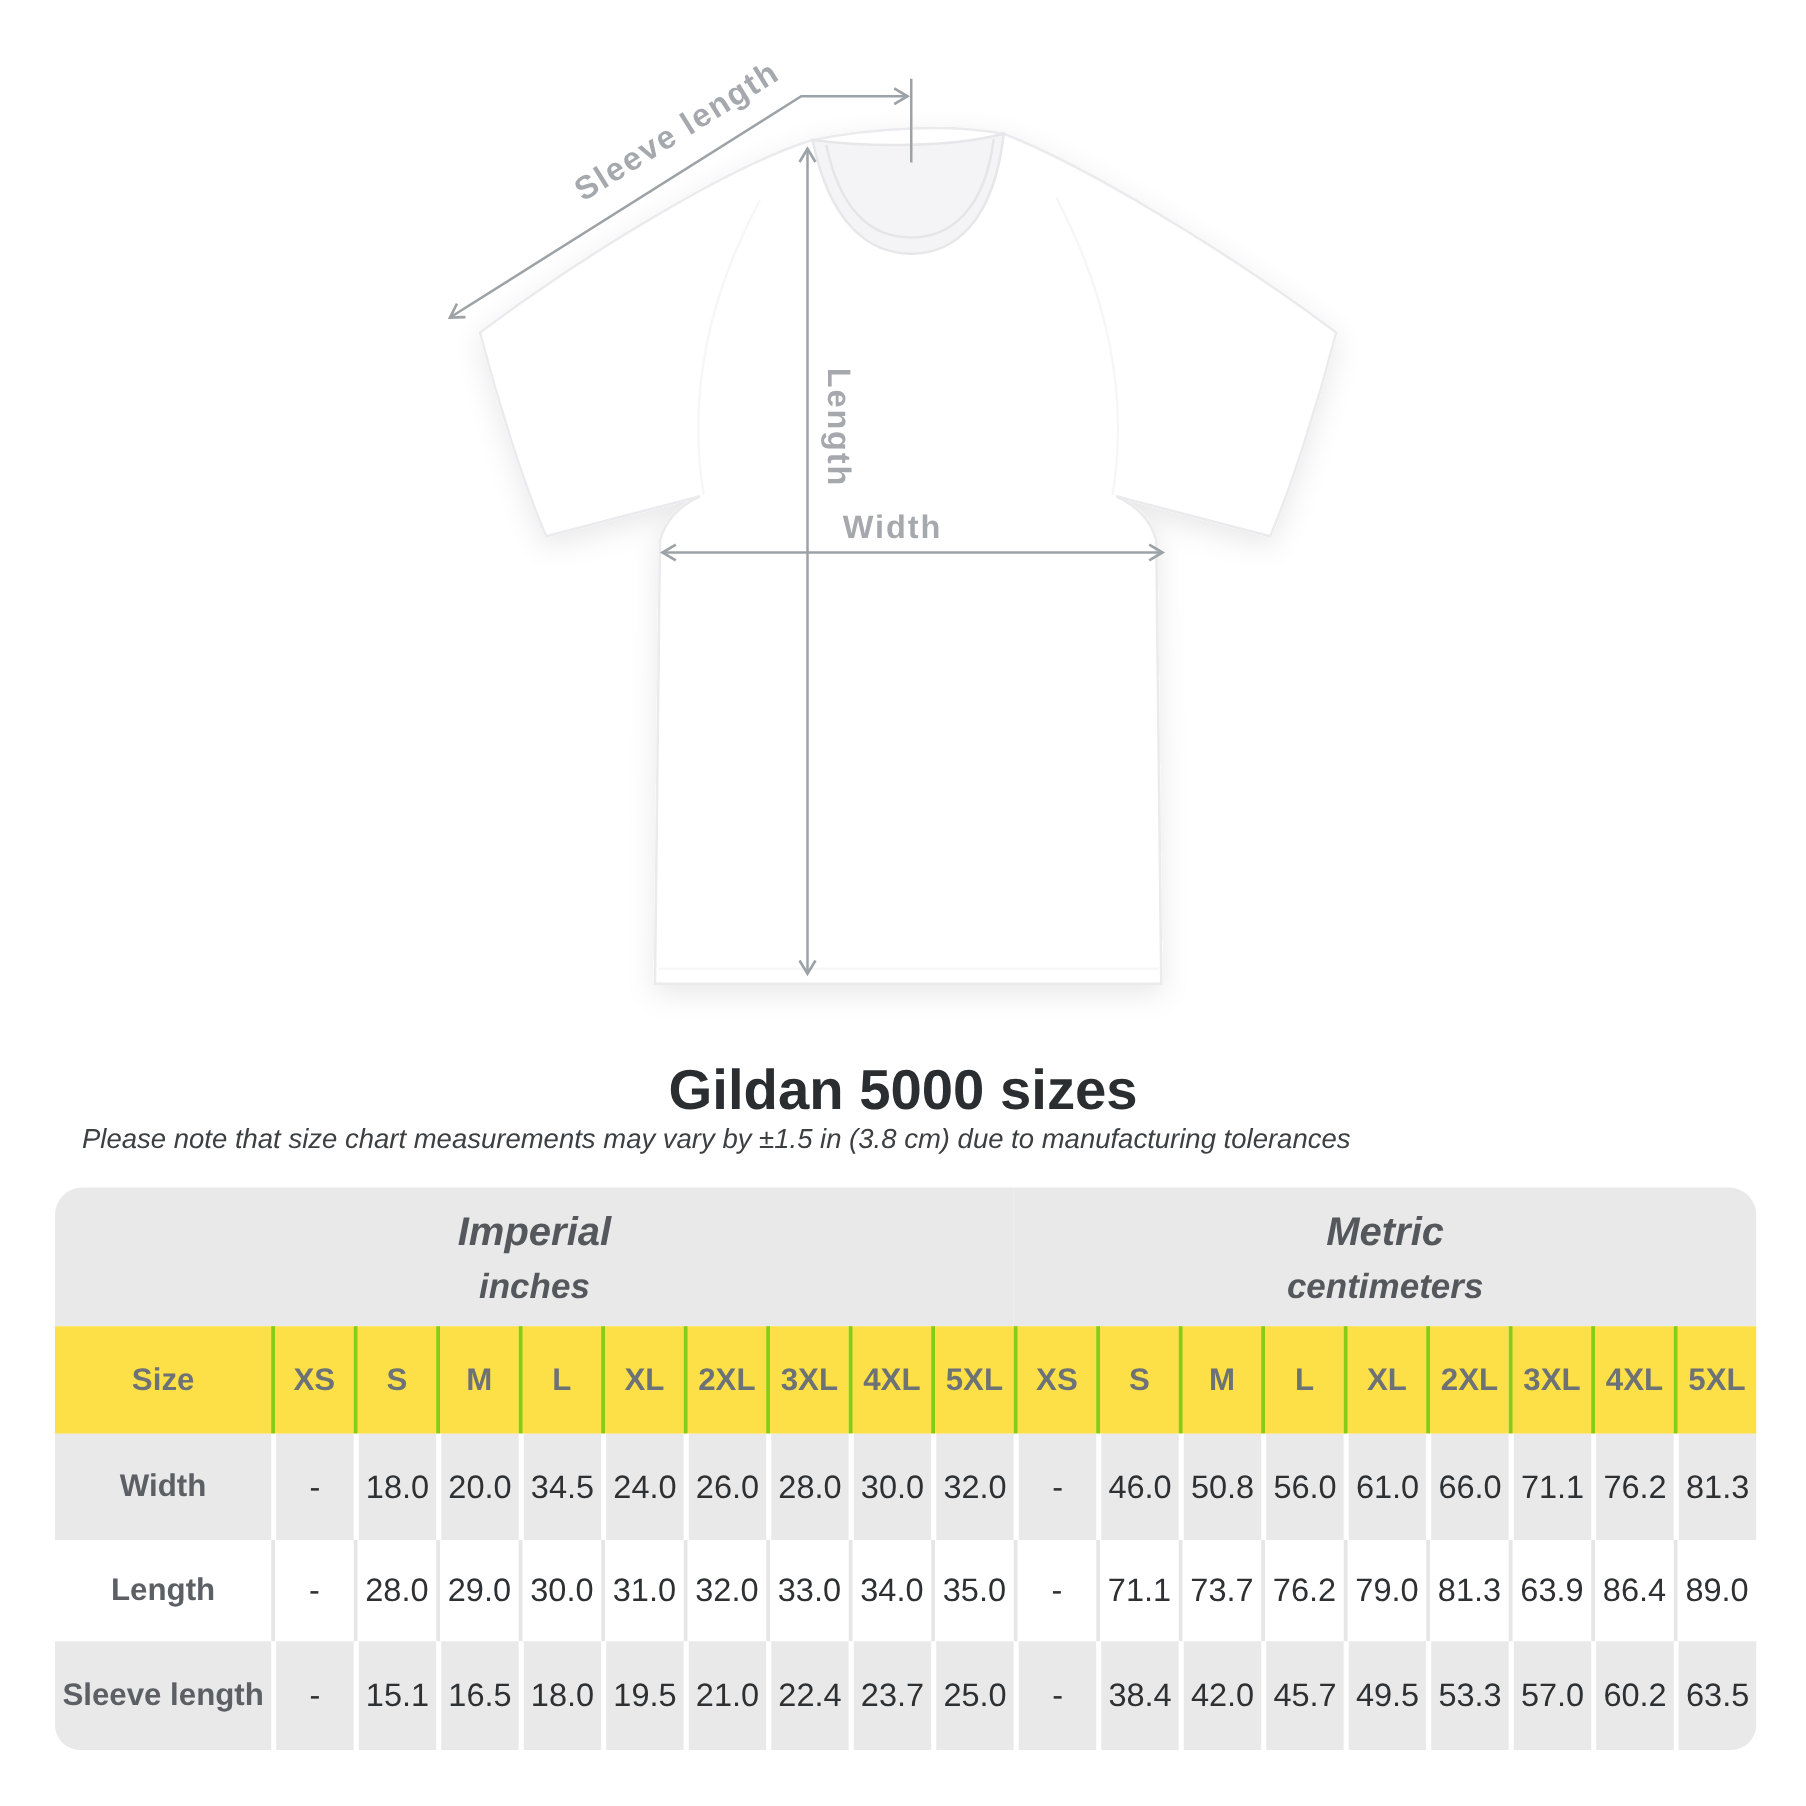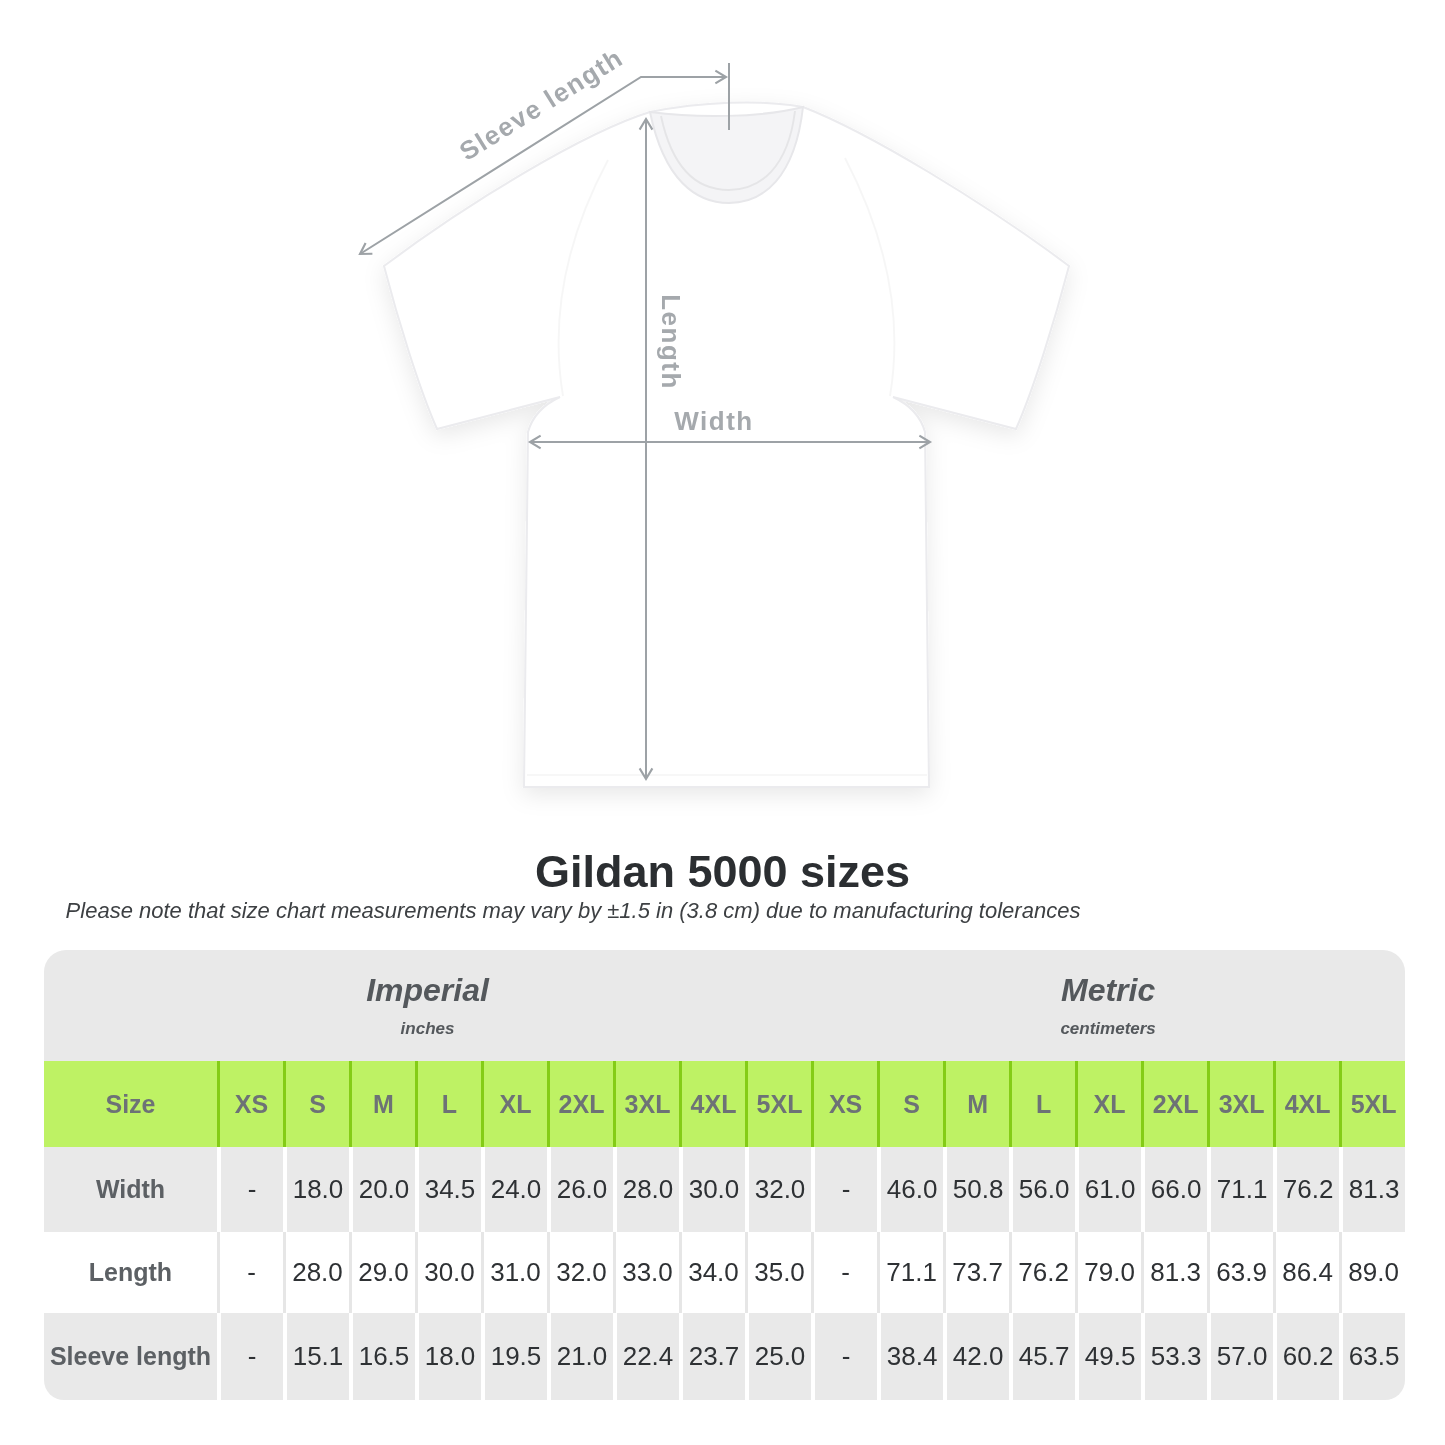--- a/index.html
+++ b/index.html
@@ -13,23 +13,23 @@
   .page-subtitle{position:absolute;left:0;top:898px;width:1146px;text-align:center;
                  font-style:italic;font-size:22px;color:#3d4043;}
   table.size-table{position:absolute;left:44px;top:950px;width:1361px;
                    border-collapse:separate;border-spacing:0;table-layout:fixed;}
   table.size-table td,table.size-table th{padding:0;margin:0;text-align:center;vertical-align:middle;
                    font-family:"Liberation Sans",sans-serif;}
   tr.unit-row th{background:#e9e9e9;height:111px;vertical-align:middle;}
   th.unit-imperial{border-radius:22px 0 0 0;}
   th.unit-metric{border-radius:0 22px 0 0;}
   .unit-name{font-size:32px;font-weight:bold;font-style:italic;color:#54585c;line-height:1;}
-  .unit-sub{font-size:17px;font-style:italic;color:#54585c;margin-top:14px;line-height:1;}
+  .unit-sub{font-size:28px;font-style:italic;color:#54585c;margin-top:14px;line-height:1;}
   tr.size-row{height:86px;}
-  tr.size-row th{font-size:25px;font-weight:bold;color:#6d7276;background:#bef264;}
+  tr.size-row th{font-size:25px;font-weight:bold;color:#6d7276;background:#fde047;}
   tr.data-row td{font-size:26px;color:#2e3134;}
   tr.data-row th{font-size:25px;font-weight:bold;color:#5c6064;}
   tr.gray-row th,tr.gray-row td{background:#e9e9e9;}
   tr.white-row th,tr.white-row td{background:#ffffff;}
   tr.size-row .sep{border-left:3px solid #84cc16;}
   tr.white-row .sep{border-left:3px solid #e6e6e6;}
   tr.gray-row .sep{border-left:4px solid #ffffff;}
   tr.row-width{height:85px;}
   tr.row-length{height:81px;}
   tr.row-sleeve{height:87px;}

